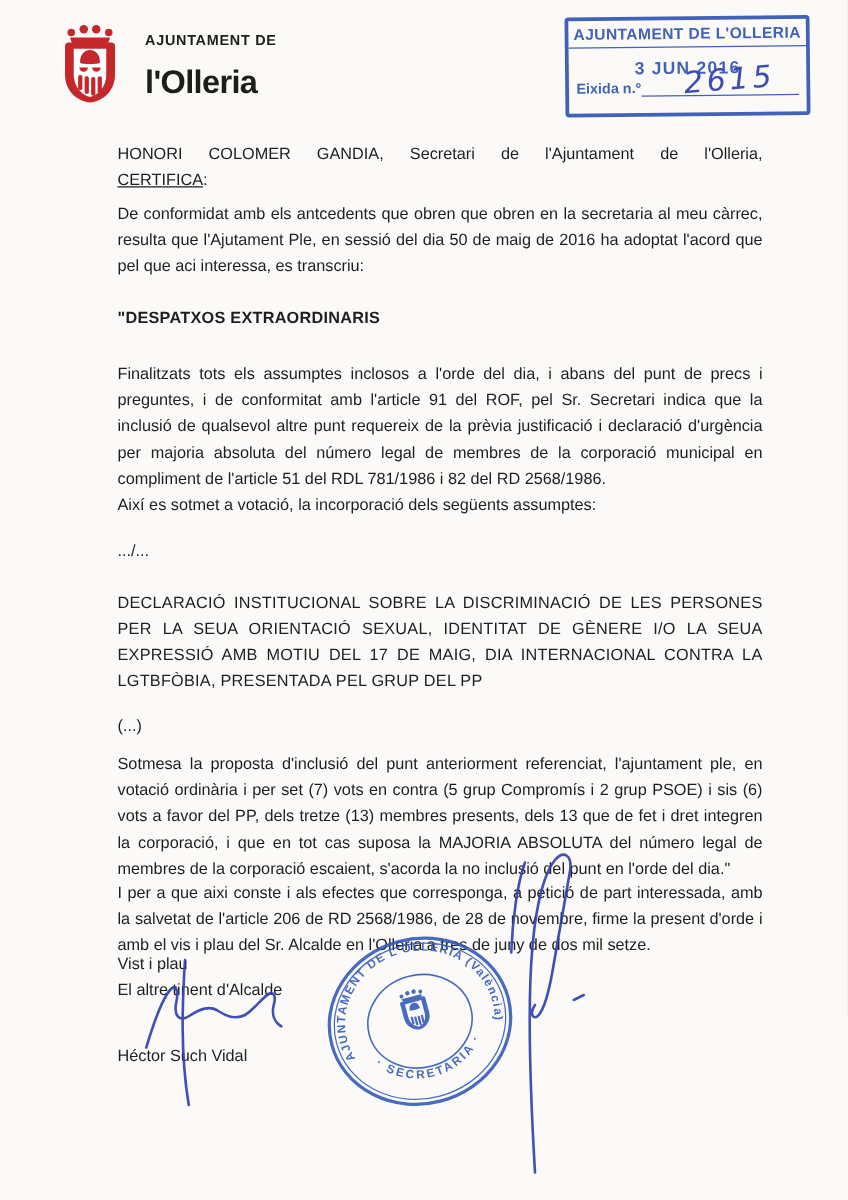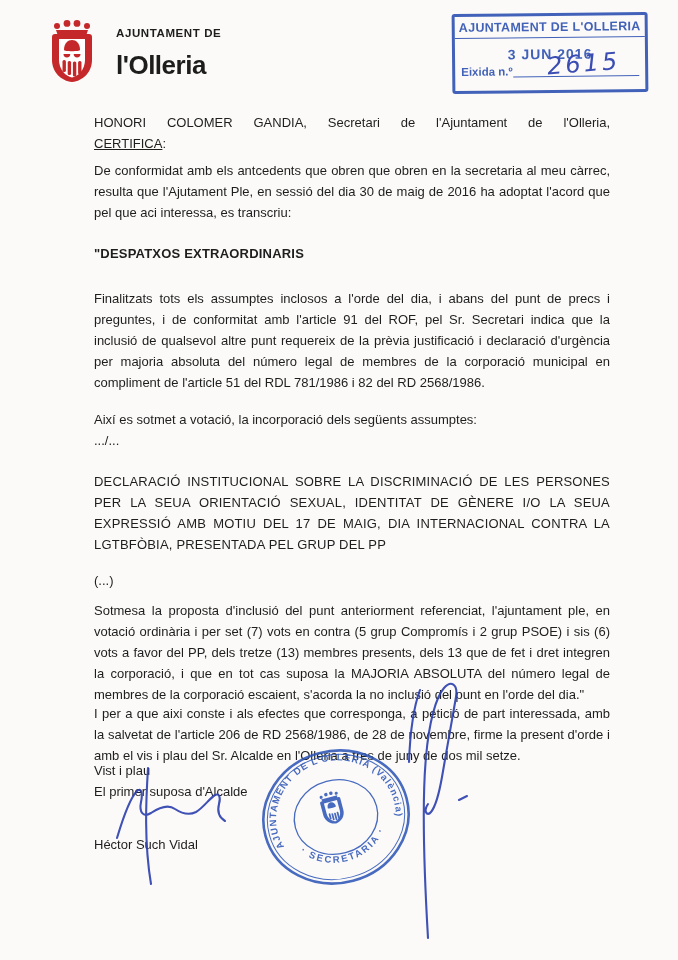--- a/index.html
+++ b/index.html
@@ -32,21 +32,21 @@
     font-style:italic;letter-spacing:3px;transform:rotate(-4deg);
     font-family:"DejaVu Sans",sans-serif;
   }
   
   .content p{margin:0;position:absolute;left:94px;width:516px;font-size:13px;line-height:21px;text-align:justify;}
   .p1{top:112px;}
   .p1 .l1{display:block;text-align:justify;text-align-last:justify;}
   .p2{top:160px;}
   .heading{top:243px;font-weight:bold;font-size:14px;letter-spacing:.2px;text-align:left!important;}
   .p3{top:288px;}
-  .p4{top:409px;text-align:left!important;}
+  .p4{top:393px;text-align:left!important;}
   .dots1{top:430px;text-align:left!important;}
   .declaration{top:471px;font-weight:normal;letter-spacing:.2px;}
   .dots2{top:570px;text-align:left!important;}
   .p5{top:600px;}
   .p6{top:703px;}
   .vist{top:760px;text-align:left;line-height:19px;}
   .signer{top:834px;text-align:right;}
   .bold{font-weight:normal;}
   .ul{text-decoration:underline;}
   
@@ -93,32 +93,32 @@
         <span class="stamp-number">2615</span>
       </span>
     </div>
   </div>
 
   <div class="content">
     <p class="p1">
       <span class="l1"><span class="bold">HONORI COLOMER GANDIA</span><span>, Secretari de l'Ajuntament de l'Olleria,</span></span>
       <span><span class="ul">CERTIFICA</span><span>:</span></span>
     </p>
-    <p class="p2">De conformidat amb els antcedents que obren que obren en la secretaria al meu càrrec, resulta que l'Ajutament Ple, en sessió del dia 30 de maig de 2016 ha adoptat l'acord que pel que aci interessa, es transcriu:</p>
+    <p class="p2">De conformidat amb els antcedents que obren que obren en la secretaria al meu càrrec, resulta que l'Ajutament Ple, en sessió del dia 50 de maig de 2016 ha adoptat l'acord que pel que aci interessa, es transcriu:</p>
     <p class="heading">"DESPATXOS EXTRAORDINARIS</p>
     <p class="p3">Finalitzats tots els assumptes inclosos a l'orde del dia, i abans del punt de precs i preguntes, i de conformitat amb l'article 91 del ROF,  pel Sr. Secretari indica que la inclusió de qualsevol altre punt requereix de la prèvia justificació i declaració d'urgència per majoria absoluta del número legal de membres de la corporació municipal en compliment de l'article 51 del RDL 781/1986 i 82 del RD 2568/1986.</p>
     <p class="p4">Així es sotmet a votació, la incorporació dels següents assumptes:</p>
     <p class="dots1">.../...</p>
     <p class="declaration">DECLARACIÓ INSTITUCIONAL SOBRE LA DISCRIMINACIÓ DE LES PERSONES PER LA SEUA ORIENTACIÓ SEXUAL, IDENTITAT DE GÈNERE I/O LA SEUA EXPRESSIÓ AMB MOTIU DEL 17 DE MAIG, DIA INTERNACIONAL CONTRA LA LGTBFÒBIA, PRESENTADA PEL GRUP DEL PP</p>
     <p class="dots2">(...)</p>
     <p class="p5">Sotmesa la proposta d'inclusió del punt anteriorment referenciat, l'ajuntament ple, en votació ordinària i per set (7) vots en contra (5 grup Compromís i 2 grup PSOE) i sis (6) vots a favor del PP, dels tretze (13) membres presents, dels 13 que de fet i dret integren la corporació, i que en tot cas suposa la MAJORIA ABSOLUTA del número legal de membres de la corporació escaient, s'acorda la no inclusió del punt en l'orde del dia."</p>
     <p class="p6">I per a que aixi conste i als efectes que corresponga, a petició de part interessada, amb la salvetat de l'article 206 de RD 2568/1986, de 28 de novembre, firme la present d'orde i amb el vis i plau del Sr. Alcalde en l'Olleria a tres de juny de dos mil setze.</p>
     <p class="vist">
       <span>Vist i plau</span><br>
-      <span>El primer suposa d'Alcalde</span>
+      <span>El altre tinent d'Alcalde</span>
     </p>
     <p class="signer">Héctor Such Vidal</p>
   </div>
 
   <svg class="overlay" width="678" height="960" viewBox="0 0 678 960">
     <defs>
       <path id="arcTop" d="M -58 14 A 60 56 0 1 1 58 14"></path>
       <path id="arcBottom" d="M -50 12 A 53 50 0 0 0 50 12"></path>
     </defs>
 

